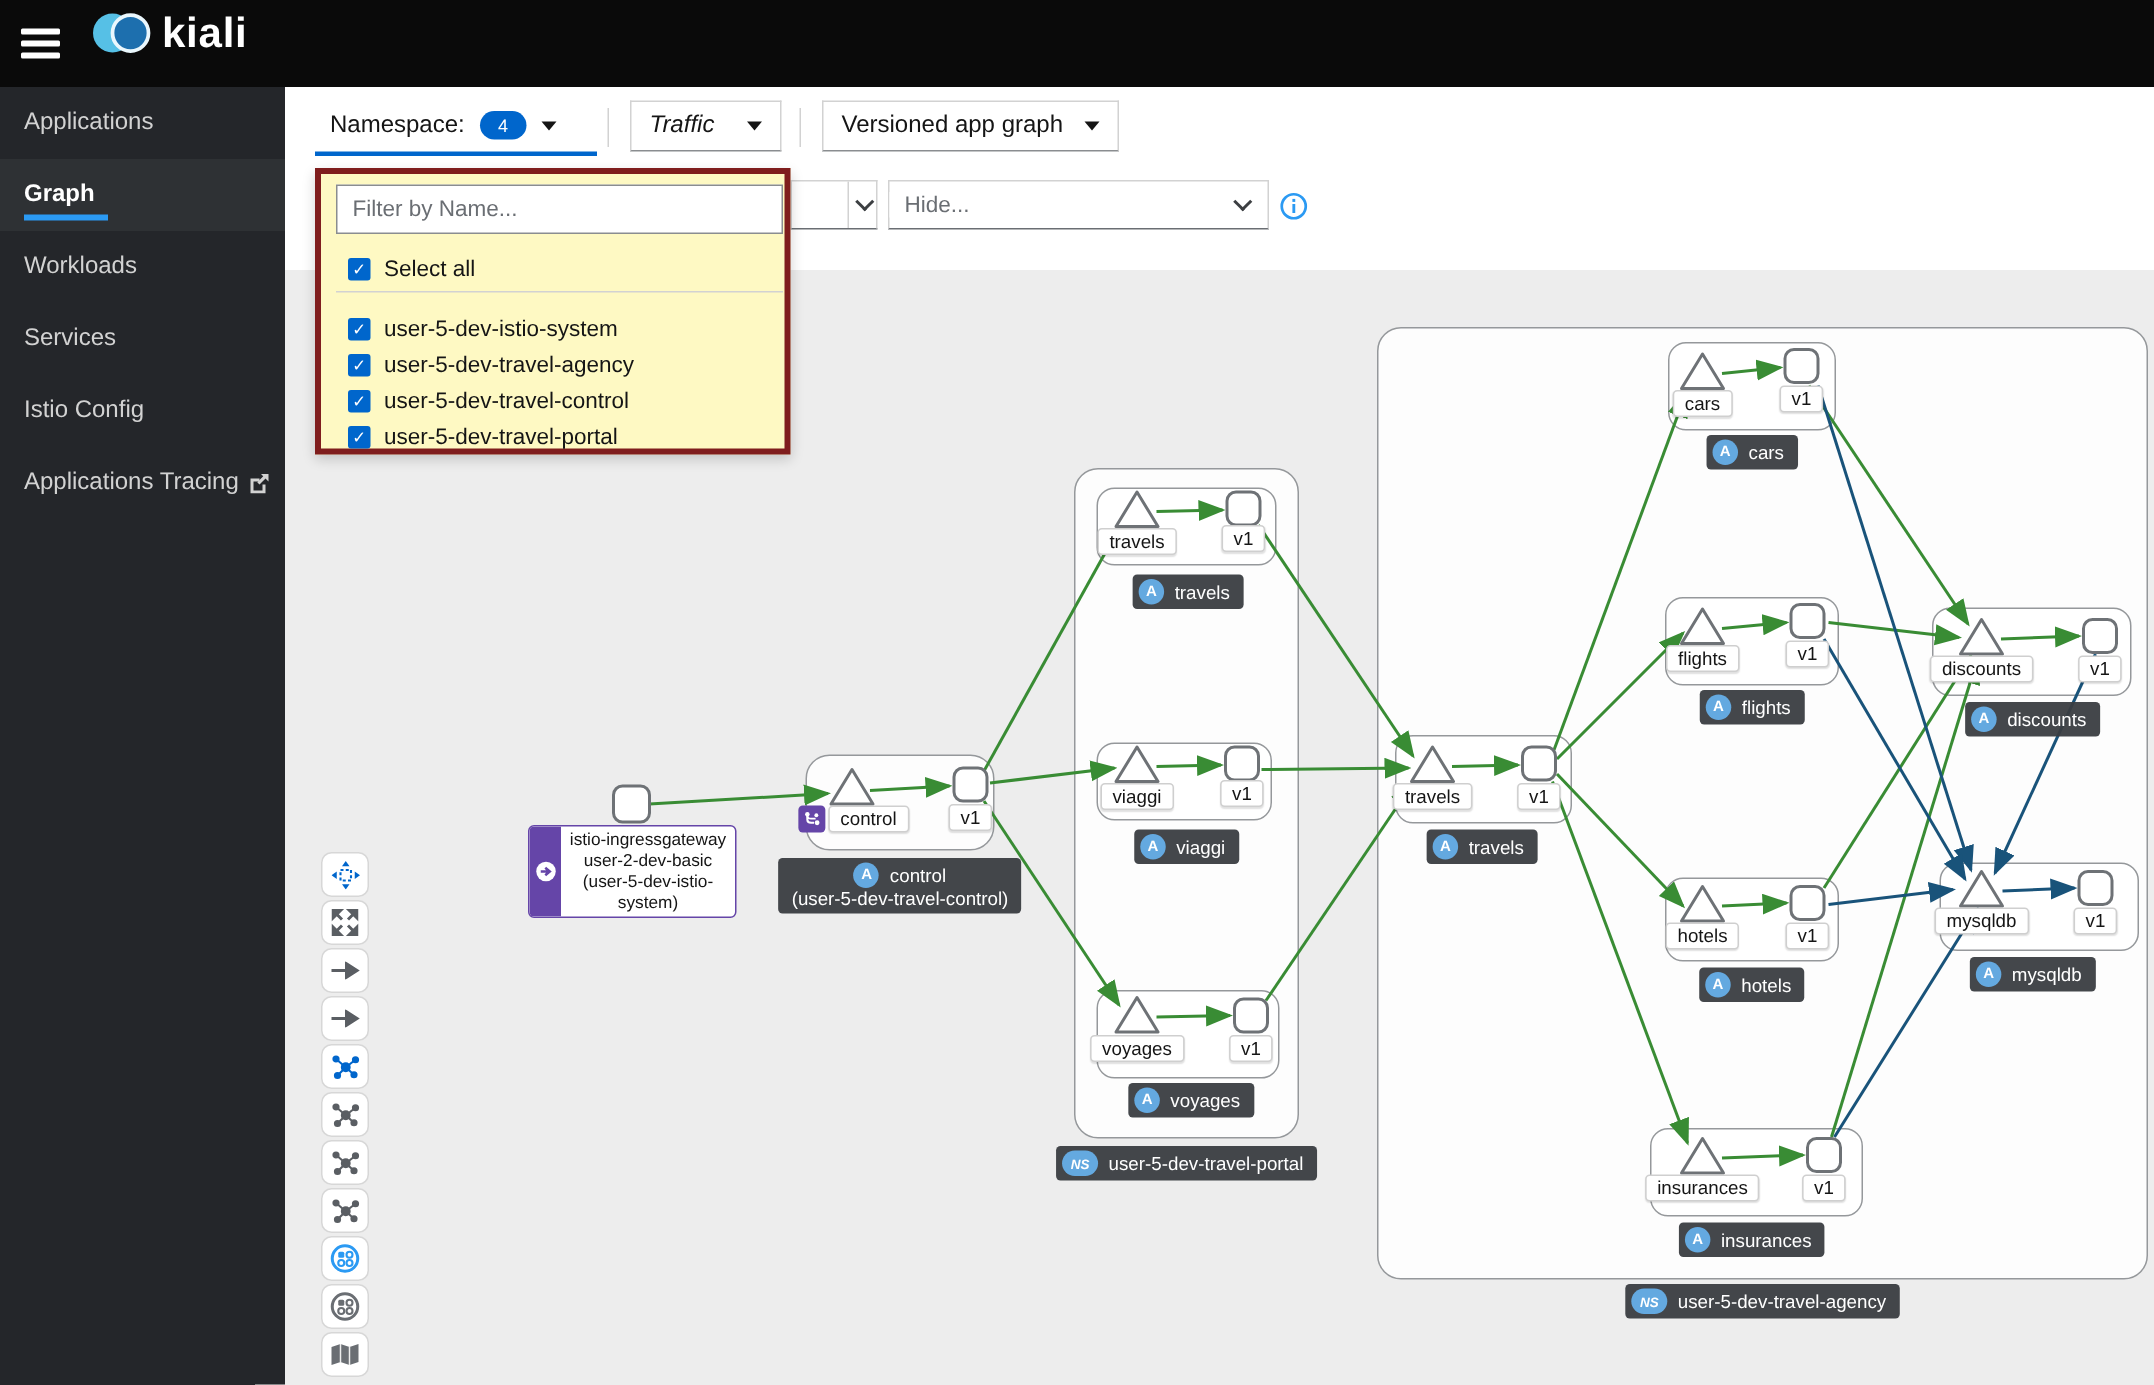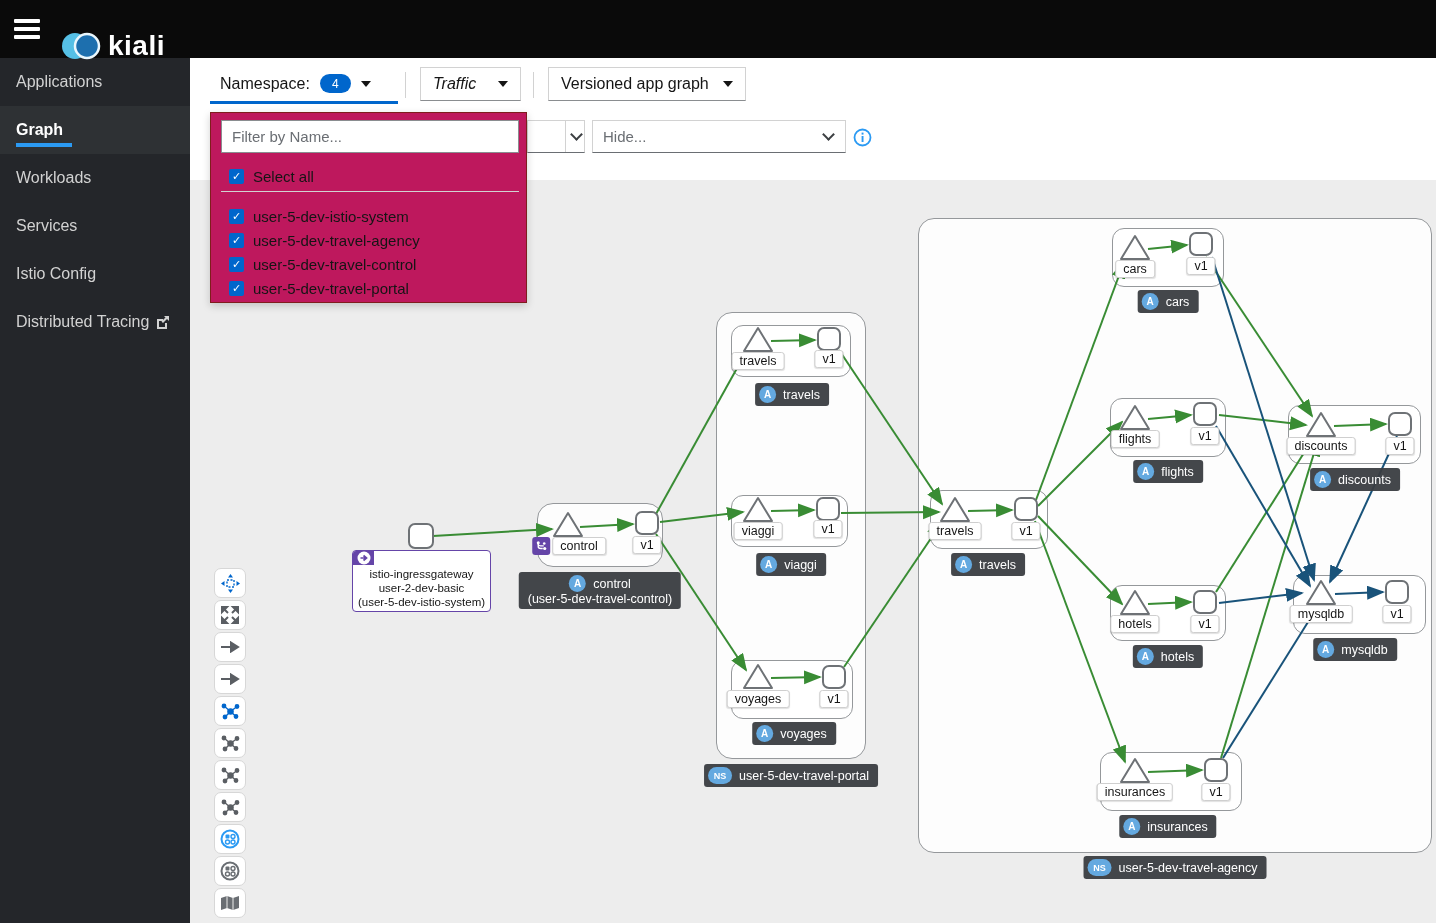--- a/index.html
+++ b/index.html
@@ -2,21 +2,21 @@
 <html><head>
 <meta charset="utf-8">
 <style>
   * { margin:0; padding:0; box-sizing:border-box; }
   html,body { width:1436px; height:923px; font-family:"Liberation Sans",sans-serif; background:#ededed; overflow:hidden; }
 
   
   #masthead { position:absolute; left:0; top:0; width:1436px; height:58px; background:#0a0a0a; z-index:40; }
   #hamburger { position:absolute; left:14px; top:19px; width:26px; height:20px; cursor:pointer; }
   #hamburger span { display:block; height:4px; background:#fff; margin-bottom:4px; border-radius:1px; }
-  #logo { position:absolute; left:60px; top:4px; display:flex; align-items:center;margin-top:24px; }
+  #logo { position:absolute; left:60px; top:4px; display:flex; align-items:center; }
   #brand-text { color:#fff; font-size:28px; font-weight:bold; margin-left:6px; letter-spacing:.5px; }
 
   
   #sidebar { position:absolute; left:0; top:58px; width:190px; height:865px; background:#24262a; z-index:30; }
   .nav-item { position:relative; height:48px; display:flex; align-items:center; padding-left:16px; color:#d2d2d2; font-size:16px; cursor:pointer; }
   .nav-item.active { background:#2e3134; color:#fff; font-weight:bold; }
   .nav-item.active::after { content:""; position:absolute; left:16px; bottom:7px; width:56px; height:4px; background:#2b9af3; }
   .ext-icon { margin-left:7px; }
 
   
@@ -30,44 +30,44 @@
   .chev { width:9px; height:9px; border-right:2.5px solid #3c3f42; border-bottom:2.5px solid #3c3f42; transform:rotate(45deg); margin-top:-4px; display:inline-block; }
   .find-frag { position:absolute; left:337px; top:62px; width:58px; height:33px; border:1px solid #d2d2d2; border-bottom-color:#6a6e73; background:#fff; }
   .find-frag .sep { position:absolute; left:37px; top:0; width:1px; height:31px; background:#d2d2d2; }
   .find-frag .chev { position:absolute; left:44px; top:13px; }
   #hide-box { position:absolute; left:402px; top:62px; width:254px; height:33px; border:1px solid #d2d2d2; border-bottom-color:#6a6e73; background:#fff; display:flex; align-items:center; }
   #hide-box input { border:0; outline:none; flex:1; font-size:15px; padding:0 10px; font-family:"Liberation Sans",sans-serif; color:#151515; }
   #hide-box input::placeholder { color:#6a6e73; }
   #hide-box .chev { margin-right:12px; }
 
   
-  #ns-panel { position:absolute; left:210px; top:112px; width:317px; height:191px; background:#be185d; border:1px solid #7f1d1d; box-shadow:0 3px 8px rgba(0,0,0,.18); z-index:50; }
+  #ns-panel { position:absolute; left:210px; top:112px; width:317px; height:191px; background:#fef9c3; border:4px solid #7f1d1d; box-shadow:0 3px 8px rgba(0,0,0,.18); z-index:50; }
   #ns-filter { position:absolute; left:10px; top:7px; width:298px; height:33px; border:1px solid #8a8d90; font-size:15px; padding:0 10px; color:#151515; outline:none; font-family:"Liberation Sans",sans-serif; }
   #ns-filter::placeholder { color:#6a6e73; }
   .cb-row { position:absolute; left:18px; display:flex; align-items:center; gap:9px; font-size:15px; color:#151515; cursor:pointer; }
   .cbox { width:15px; height:15px; background:#0066cc; border-radius:2px; color:#fff; font-size:11px; display:flex; align-items:center; justify-content:center; flex:none; }
   #ns-sep { position:absolute; left:10px; top:78px; width:298px; height:1px; background:#d2d2d2; }
 
   
   #info-icon { position:absolute; left:853px; top:128px; cursor:pointer; z-index:20; }
 
   
   #graph { position:absolute; left:190px; top:180px; width:1246px; height:743px; background:#ededed; z-index:10; }
   .grp { position:absolute; background:#fdfdfd; border:1.5px solid #95989b; border-radius:16px; }
   .nbox { position:absolute; background:#fff; border:1.5px solid #95989b; border-radius:12px; }
   #edges { position:absolute; left:0; top:0; z-index:3; }
   .lab { position:absolute; z-index:4; transform:translate(-50%,0); white-space:nowrap; }
   .pill { background:#fff; border:1px solid #cfcfcf; border-radius:3px; font-size:12.5px; color:#151515; padding:1px 7px; box-shadow:0 1px 1px rgba(0,0,0,.12); }
   .dark { position:absolute; z-index:4; transform:translate(-50%,0); background:rgba(58,61,65,.95); color:#fff; font-size:12.5px; border-radius:3px; padding:3px 9px 3px 4px; display:flex; align-items:center; gap:7px; white-space:nowrap; }
   .dark.center { padding:3px 9px; text-align:center; display:block; }
   .abadge { width:17px; height:17px; border-radius:50%; background:#64a9e0; color:#fff; font-size:10px; font-weight:bold; display:flex; align-items:center; justify-content:center; flex:none; }
-  .nsbadge { width:24px; height:17px; border-radius:9px; background:#64a9e0; color:#fff; font-size:9px; font-weight:bold; display:flex; align-items:center; justify-content:center; flex:none; }
+  .nsbadge { width:24px; height:17px; border-radius:9px; background:#64a9e0; color:#fff; font-size:9px; font-weight:bold; display:flex; align-items:center; justify-content:center; flex:none;font-style:italic; }
   .vsbadge { width:18px; height:18px; border-radius:3px; background:#6545a8; display:flex; align-items:center; justify-content:center; flex:none; }
   .combo { display:flex; align-items:center; gap:2px; }
-  #ingress-label { position:absolute; left:162px; top:370px; width:139px; z-index:4; display:flex; background:#fff; border:1.5px solid #6545a8; border-radius:4px; overflow:hidden;flex-direction:column; }
+  #ingress-label { position:absolute; left:162px; top:370px; width:139px; z-index:4; display:flex; background:#fff; border:1.5px solid #6545a8; border-radius:4px; overflow:hidden; }
   #ingress-label .bar { width:21px; background:#6545a8; display:flex; align-items:center; justify-content:center; }
   #ingress-label .txt { flex:1; font-size:11.5px; color:#151515; text-align:center; padding:2px 1px; line-height:1.22; }
 
   
   .gtb-btn { position:absolute; left:24px; width:32px; height:30px; background:#fff; border:1px solid #d7d7d7; border-radius:7px; display:flex; align-items:center; justify-content:center; cursor:pointer; z-index:5; }
 </style>
 </head>
 <body>
 
 <div id="masthead">
@@ -95,21 +95,21 @@
   <div class="nav-item">
       <span>Workloads</span>
     </div>
   <div class="nav-item">
       <span>Services</span>
     </div>
   <div class="nav-item">
       <span>Istio Config</span>
     </div>
   <div class="nav-item">
-    <span>Distributed Tracing</span>
+    <span>Applications Tracing</span>
     <svg class="ext-icon" width="14" height="14" viewBox="0 0 14 14">
       <path d="M1 4 h6 v2 h-4 v6 h6 v-4 h2 v6 H1 Z" fill="#d2d2d2"></path>
       <path d="M8 1 h5 v5 l-2-2 -4 4 -1.5-1.5 4-4 Z" fill="#d2d2d2"></path>
     </svg>
   </div>
 </div>
 
 <div id="toolbar">
   <div id="ns-button">
     <span class="lbl">Namespace:</span>

